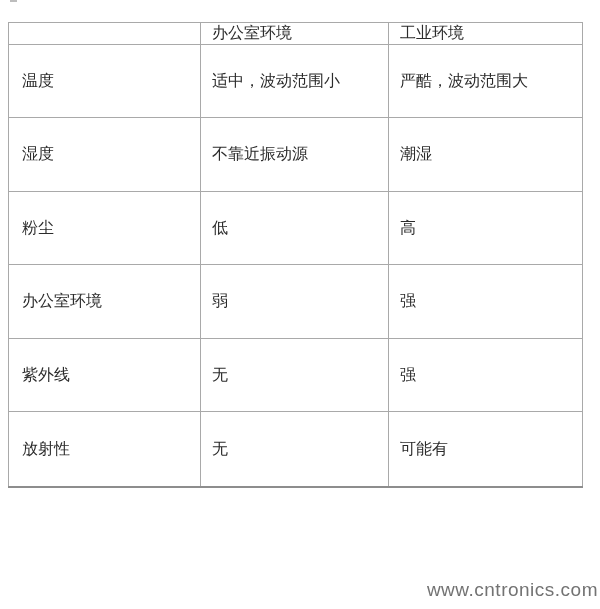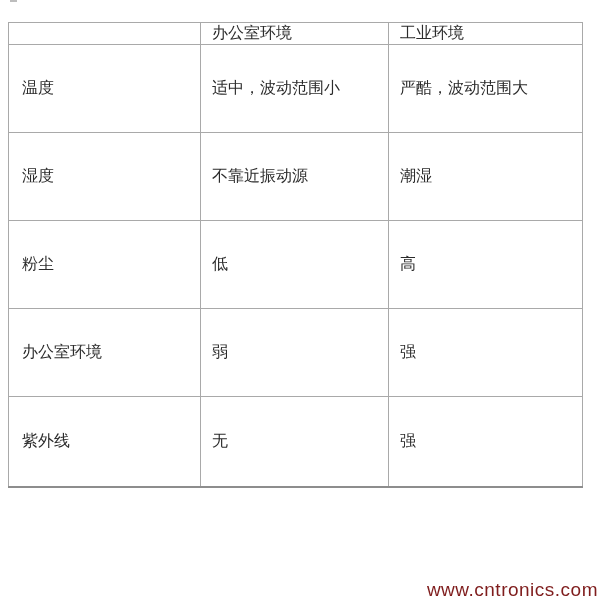--- a/index.html
+++ b/index.html
@@ -53,21 +53,21 @@
   }
   col.c1 { width: 192px; }
   col.c2 { width: 188px; }
   col.c3 { width: 194px; }
   .watermark {
     position: absolute;
     right: 2px;
     top: 579px;
     font-size: 19px;
     letter-spacing: 0.5px;
-    color: #7f1d1d;
+    color: #737373;
     font-family: "Liberation Sans", "DejaVu Sans", sans-serif;
   }
 </style>
 </head>
 <body>
 
 <div class="stage">
   <div class="artifact"></div>
 
   <table class="env">
@@ -102,17 +102,22 @@
       <tr>
         <td>办公室环境</td>
         <td>弱</td>
         <td>强</td>
       </tr>
       <tr>
         <td>紫外线</td>
         <td>无</td>
         <td>强</td>
       </tr>
+      <tr>
+        <td>放射性</td>
+        <td>无</td>
+        <td>可能有</td>
+      </tr>
     </tbody>
   </table>
 
   <div class="watermark">www.cntronics.com</div>
 </div>
 
 </body></html>

